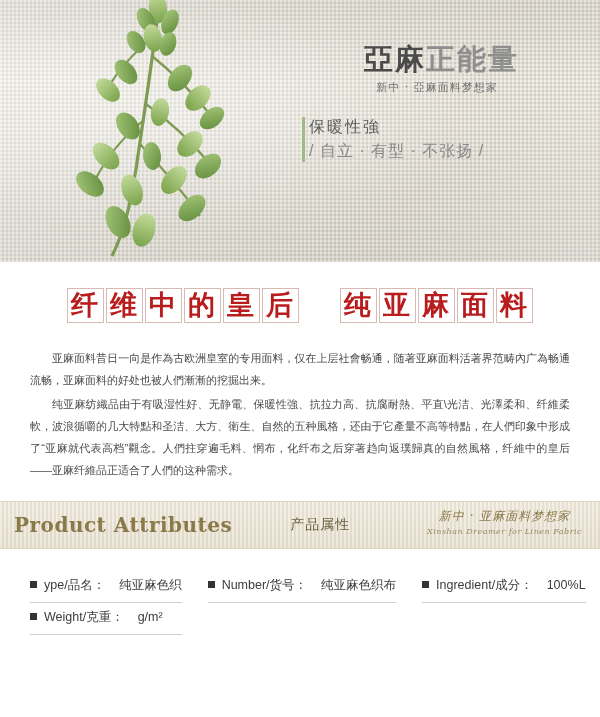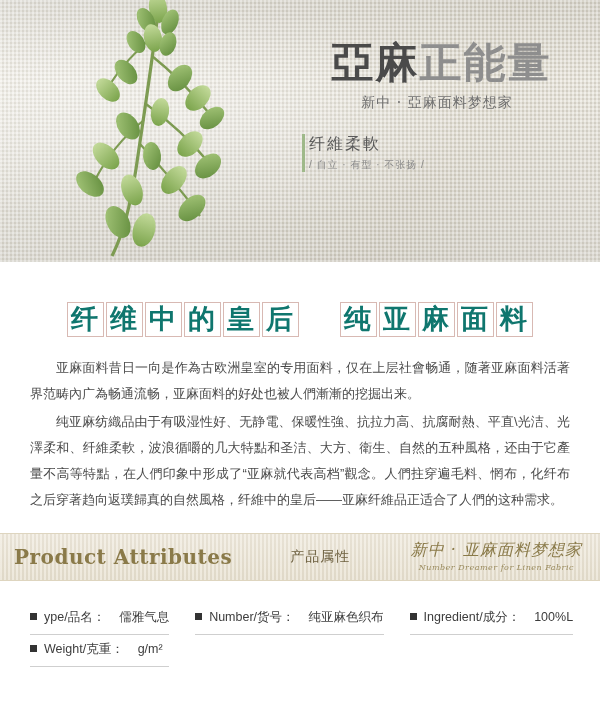--- a/index.html
+++ b/index.html
@@ -48,71 +48,71 @@
 
   
   .hero-title-wrap {
     position: absolute;
     right: 28px;
     top: 44px;
     width: 270px;
     text-align: left;
   }
   .hero-title {
-    font-family: Liberation Mono, monospace;
-    font-size: 42px;
+    font-family: Liberation Serif, serif;
+    font-size: 29px;
     font-weight: bold;
     color: #4a4a4a;
     letter-spacing: 2px;
     line-height: 1.05;
     text-align: center;
     white-space: nowrap;
     padding-left: 9px;
   }
   .hero-title .lite {
     color: #8e8e8e;
   }
   .hero-sub {
     margin-top: 6px;
     font-family: "DejaVu Serif", "Liberation Serif", serif;
-    font-size: 14px;
+    font-size: 11px;
     color: #6f6f6f;
     letter-spacing: 1px;
     text-align: center;
     white-space: nowrap;
   }
   .hero-line {
     margin-top: 22px;
     padding-left: 4px;
     border-left: 3px solid #9fb98a;
     color: #5b5b5b;
   }
   .hero-line .big {
     font-family: "DejaVu Serif", "Liberation Serif", serif;
     font-size: 16px;
     letter-spacing: 2px;
     color: #5a5a5a;
     display: block;
   }
   .hero-line .small {
-    font-size: 10px;
+    font-size: 16px;
     color: #8a8a8a;
     letter-spacing: 1px;
     display: block;
     margin-top: 3px;
   }
   .hero-line.second {
     margin-top: 14px;
   }
 
   
   .headline {
-    margin: 40px 0 0 0;
+    margin: 26px 0 0 0;
     text-align: center;
-    color: #0f766e;
+    color: #b91c1c;
     font-family: "DejaVu Serif", "Liberation Serif", serif;
     font-size: 27px;
     font-weight: bold;
     letter-spacing: 2px;
   }
   .headline .boxed {
     display: inline-block;
   }
   .headline .ch {
     display: inline-block;
@@ -121,23 +121,23 @@
     margin: 0 1px;
     line-height: 1;
   }
   .headline .gap {
     display: inline-block;
     width: 16px;
   }
 
   
   .body-copy {
-    margin: 18px 30px 0 30px;
+    margin: 24px 30px 0 30px;
     color: #4a4a4a;
-    font-size: 13px;
+    font-size: 11px;
     line-height: 2.0;
     text-align: justify;
   }
   .body-copy p {
     margin: 0 0 2px 0;
     text-indent: 2em;
   }
 
   
   .attr-bar {
@@ -171,21 +171,21 @@
     padding-left: 48px;
   }
   .attr-brand {
     position: absolute;
     right: 18px;
     top: 6px;
     text-align: center;
   }
   .attr-brand .bcn {
     font-family: "DejaVu Serif", "Liberation Serif", serif;
-    font-size: 16px;
+    font-size: 12px;
     color: #8a7a49;
     letter-spacing: 1px;
     font-style: italic;
   }
   .attr-brand .ben {
     font-family: "DejaVu Serif", "Liberation Serif", serif;
     font-size: 8px;
     color: #9a8b5e;
     letter-spacing: 0.5px;
     font-style: italic;
@@ -285,21 +285,21 @@
     </g>
   </svg>
 
   <div class="hero-title-wrap">
     <div class="hero-title">
       <span>亞麻</span><span class="lite">正能量</span>
     </div>
     <div class="hero-sub">新中 · 亞麻面料梦想家</div>
 
     <div class="hero-line">
-      <span class="big">纤維柔軟</span>
+      <span class="big">保暖性強</span>
       <span class="small">/ 自立 · 有型 · 不张扬 /</span>
     </div>
   </div>
 </div>
 
 <div class="headline">
   <span class="boxed">
     <span class="ch">纤</span><span class="ch">维</span><span class="ch">中</span><span class="ch">的</span><span class="ch">皇</span><span class="ch">后</span>
   </span>
   <span class="gap"></span>
@@ -313,29 +313,29 @@
   <p>纯亚麻纺織品由于有吸湿性好、无静電、保暖性強、抗拉力高、抗腐耐熱、平直\光洁、光澤柔和、纤維柔軟，波浪循嚼的几大特點和圣洁、大方、衛生、自然的五种風格，还由于它產量不高等特點，在人們印象中形成了“亚麻就代表高档”觀念。人們拄穿遍毛料、惘布，化纤布之后穿著趋向返璞歸真的自然風格，纤維中的皇后——亚麻纤維品正适合了人們的这种需求。</p>
 </div>
 
 <div class="attr-bar">
   <div class="attr-bar-inner">
     <span class="attr-en">Product Attributes</span>
     <span class="attr-cn">产品属性</span>
   </div>
   <div class="attr-brand">
     <div class="bcn">新中 · 亚麻面料梦想家</div>
-    <div class="ben">Number Dreamer for Linen Fabric</div>
+    <div class="ben">Xinshan Dreamer for Linen Fabric</div>
   </div>
 </div>
 
 <div class="specs">
   <div class="spec-row">
     <span class="spec-bullet"></span>
     <span class="spec-label">ype/品名：</span>
-    <span class="spec-value">儒雅气息</span>
+    <span class="spec-value">纯亚麻色织</span>
   </div>
   <div class="spec-row">
     <span class="spec-bullet"></span>
     <span class="spec-label">Number/货号：</span>
     <span class="spec-value">纯亚麻色织布</span>
   </div>
   <div class="spec-row">
     <span class="spec-bullet"></span>
     <span class="spec-label">Ingredient/成分：</span>
     <span class="spec-value">100%L</span>

